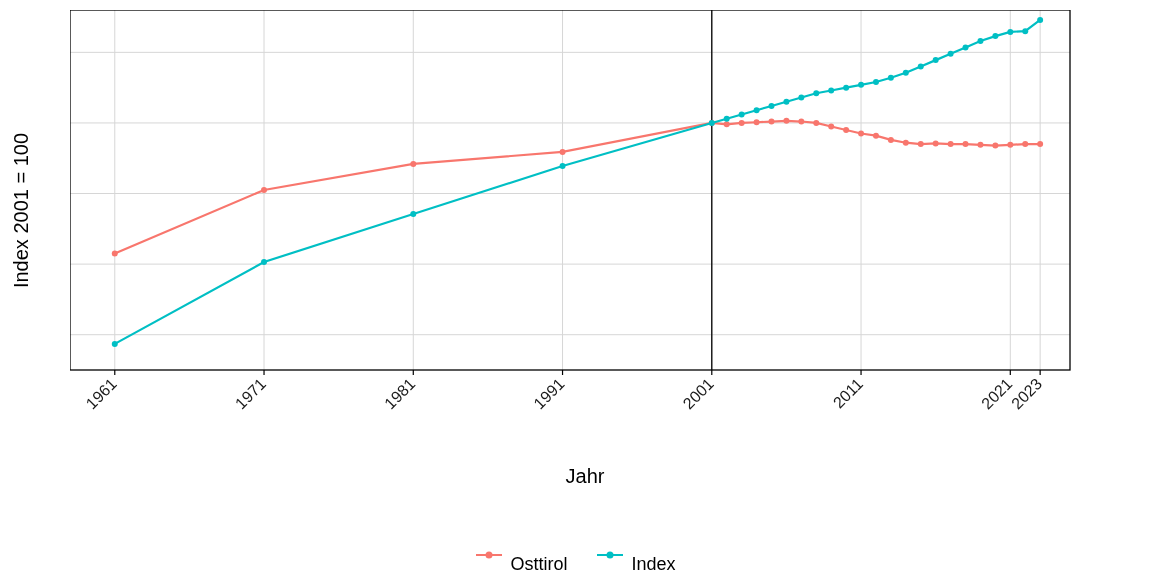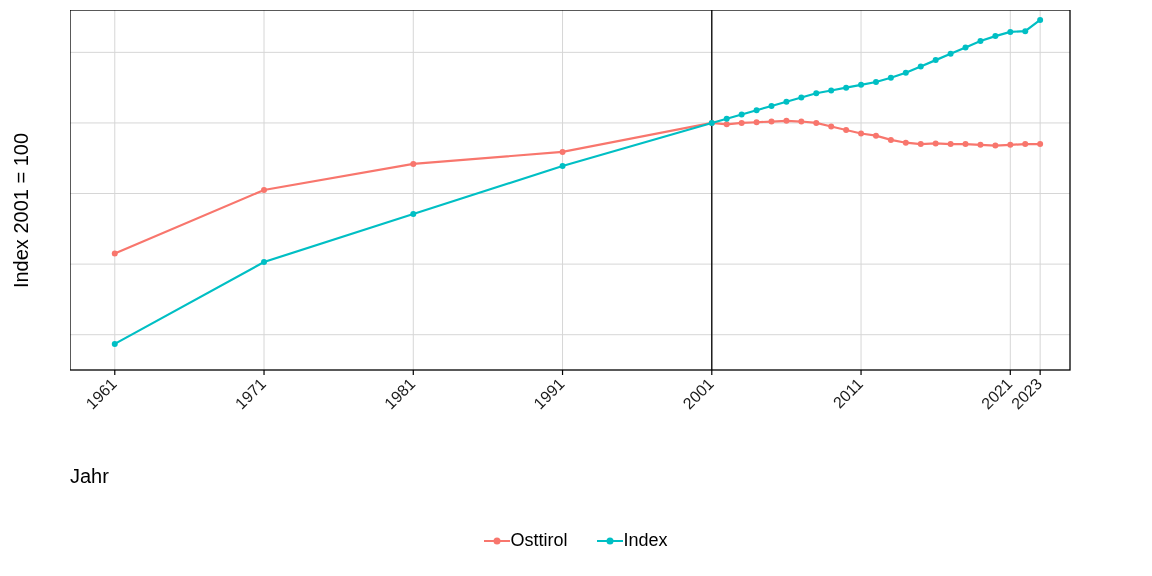--- a/index.html
+++ b/index.html
@@ -30,36 +30,38 @@
   .ylabel span {
     transform: rotate(-90deg);
     white-space: nowrap;
     font-size: 20px;
   }
   .xlabel {
     position: absolute;
     left: 70px;
     top: 465px;
     width: 1030px;
-    text-align: left;
+    text-align: center;
     font-size: 20px;
   }
   .legend {
     position: absolute;
     left: 0;
     top: 530px;
     width: 1152px;
     display: flex;
     justify-content: center;
     gap: 30px;
     font-size: 18px;
   }
   .legend-item {
     display: flex;
-    align-items: center;
+    align-items: flex-start;
+    gap: 8px;
+    margin-top: 24px;
   }
   .legend-swatch {
     width: 26px;
     height: 2px;
     position: relative;
   }
   .legend-swatch::after {
     content: "";
     position: absolute;
     left: 50%;

